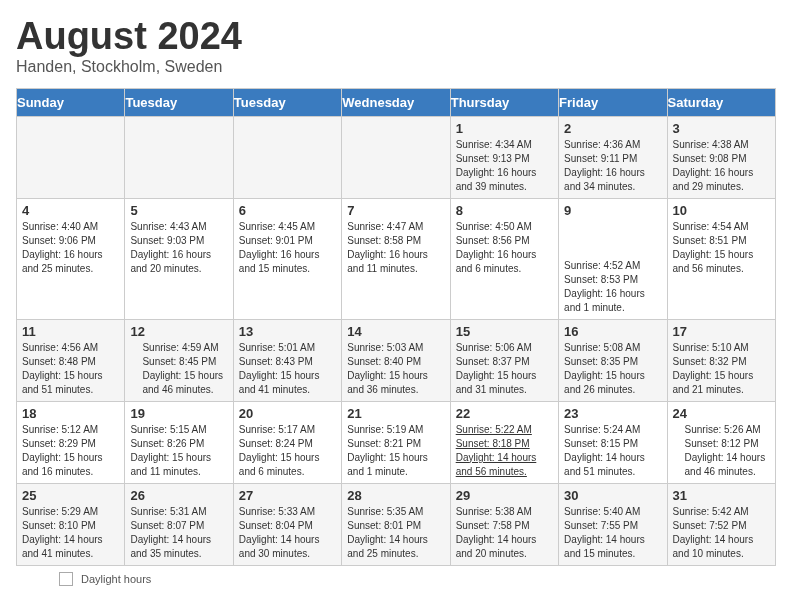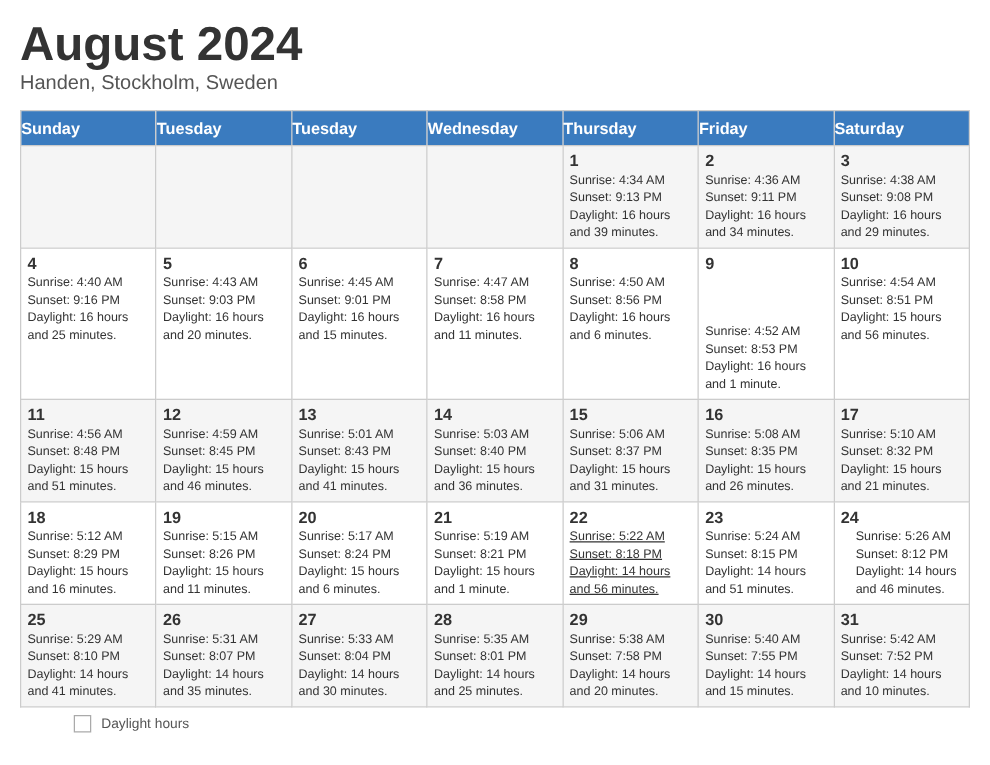--- a/index.html
+++ b/index.html
@@ -147,21 +147,21 @@
           <div class="day-info" style="white-space: pre-line;">Sunrise: 4:38 AM
 Sunset: 9:08 PM
 Daylight: 16 hours
 and 29 minutes.</div>
         </td>
       </tr>
       <tr>
         <td>
           <span class="day-number">4</span>
           <div class="day-info" style="white-space: pre-line;">Sunrise: 4:40 AM
-Sunset: 9:16 PM
+Sunset: 9:06 PM
 Daylight: 16 hours
 and 25 minutes.</div>
         </td>
         <td>
           <span class="day-number">5</span>
           <div class="day-info" style="white-space: pre-line;">Sunrise: 4:43 AM
 Sunset: 9:03 PM
 Daylight: 16 hours
 and 20 minutes.</div>
         </td>
@@ -204,21 +204,21 @@
       <tr>
         <td>
           <span class="day-number">11</span>
           <div class="day-info" style="white-space: pre-line;">Sunrise: 4:56 AM
 Sunset: 8:48 PM
 Daylight: 15 hours
 and 51 minutes.</div>
         </td>
         <td>
           <span class="day-number">12</span>
-          <div class="day-info" style="white-space: pre-line;">Sunrise: 4:59 AM
+          <div class="day-info" style="white-space: pre-line; margin-left: 12px;">Sunrise: 4:59 AM
 Sunset: 8:45 PM
 Daylight: 15 hours
 and 46 minutes.</div>
         </td>
         <td>
           <span class="day-number">13</span>
           <div class="day-info" style="white-space: pre-line;">Sunrise: 5:01 AM
 Sunset: 8:43 PM
 Daylight: 15 hours
 and 41 minutes.</div>

